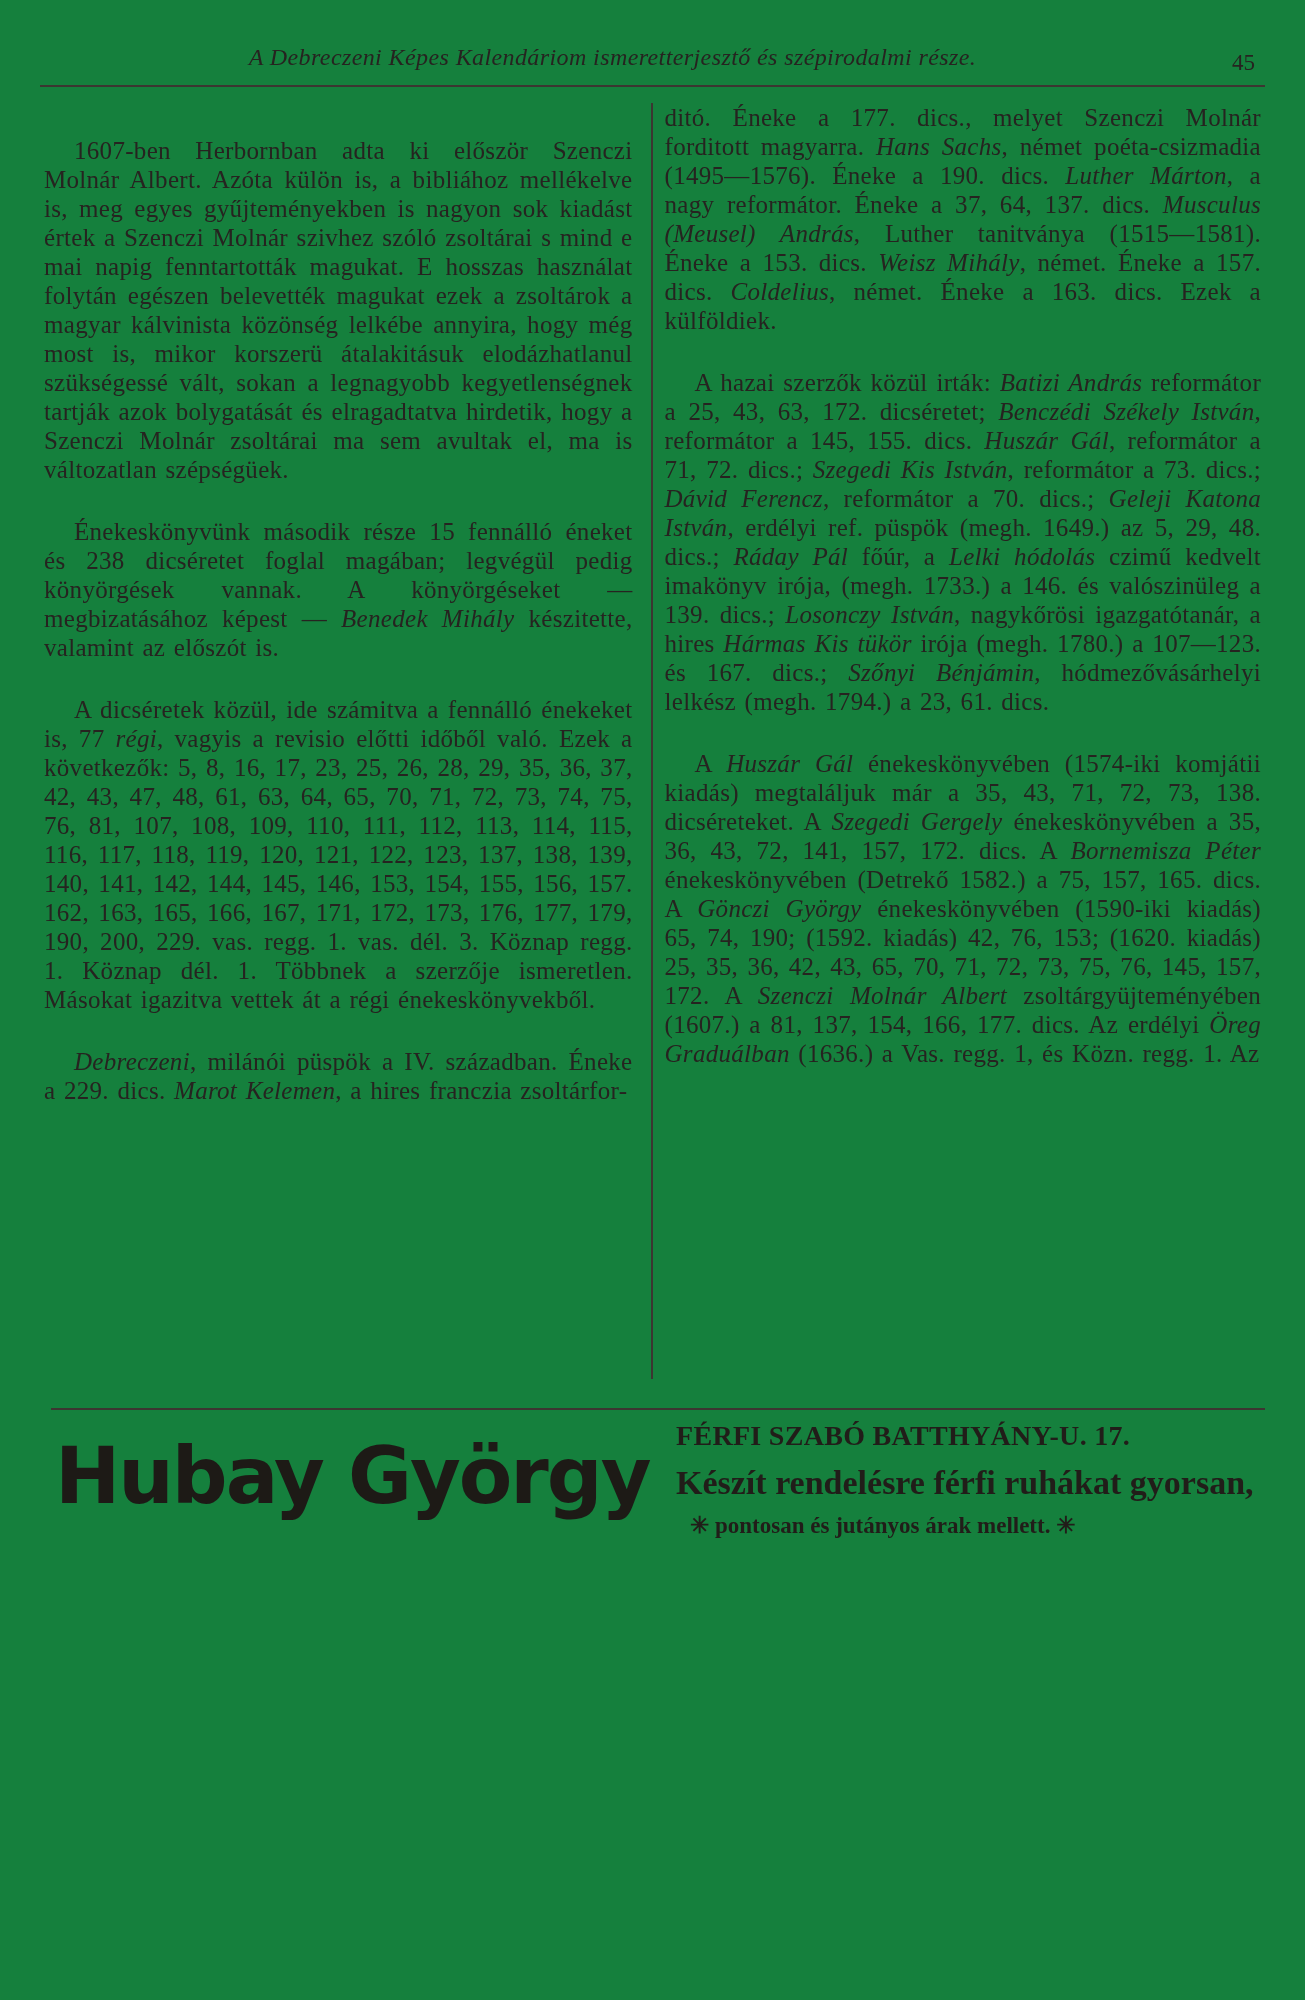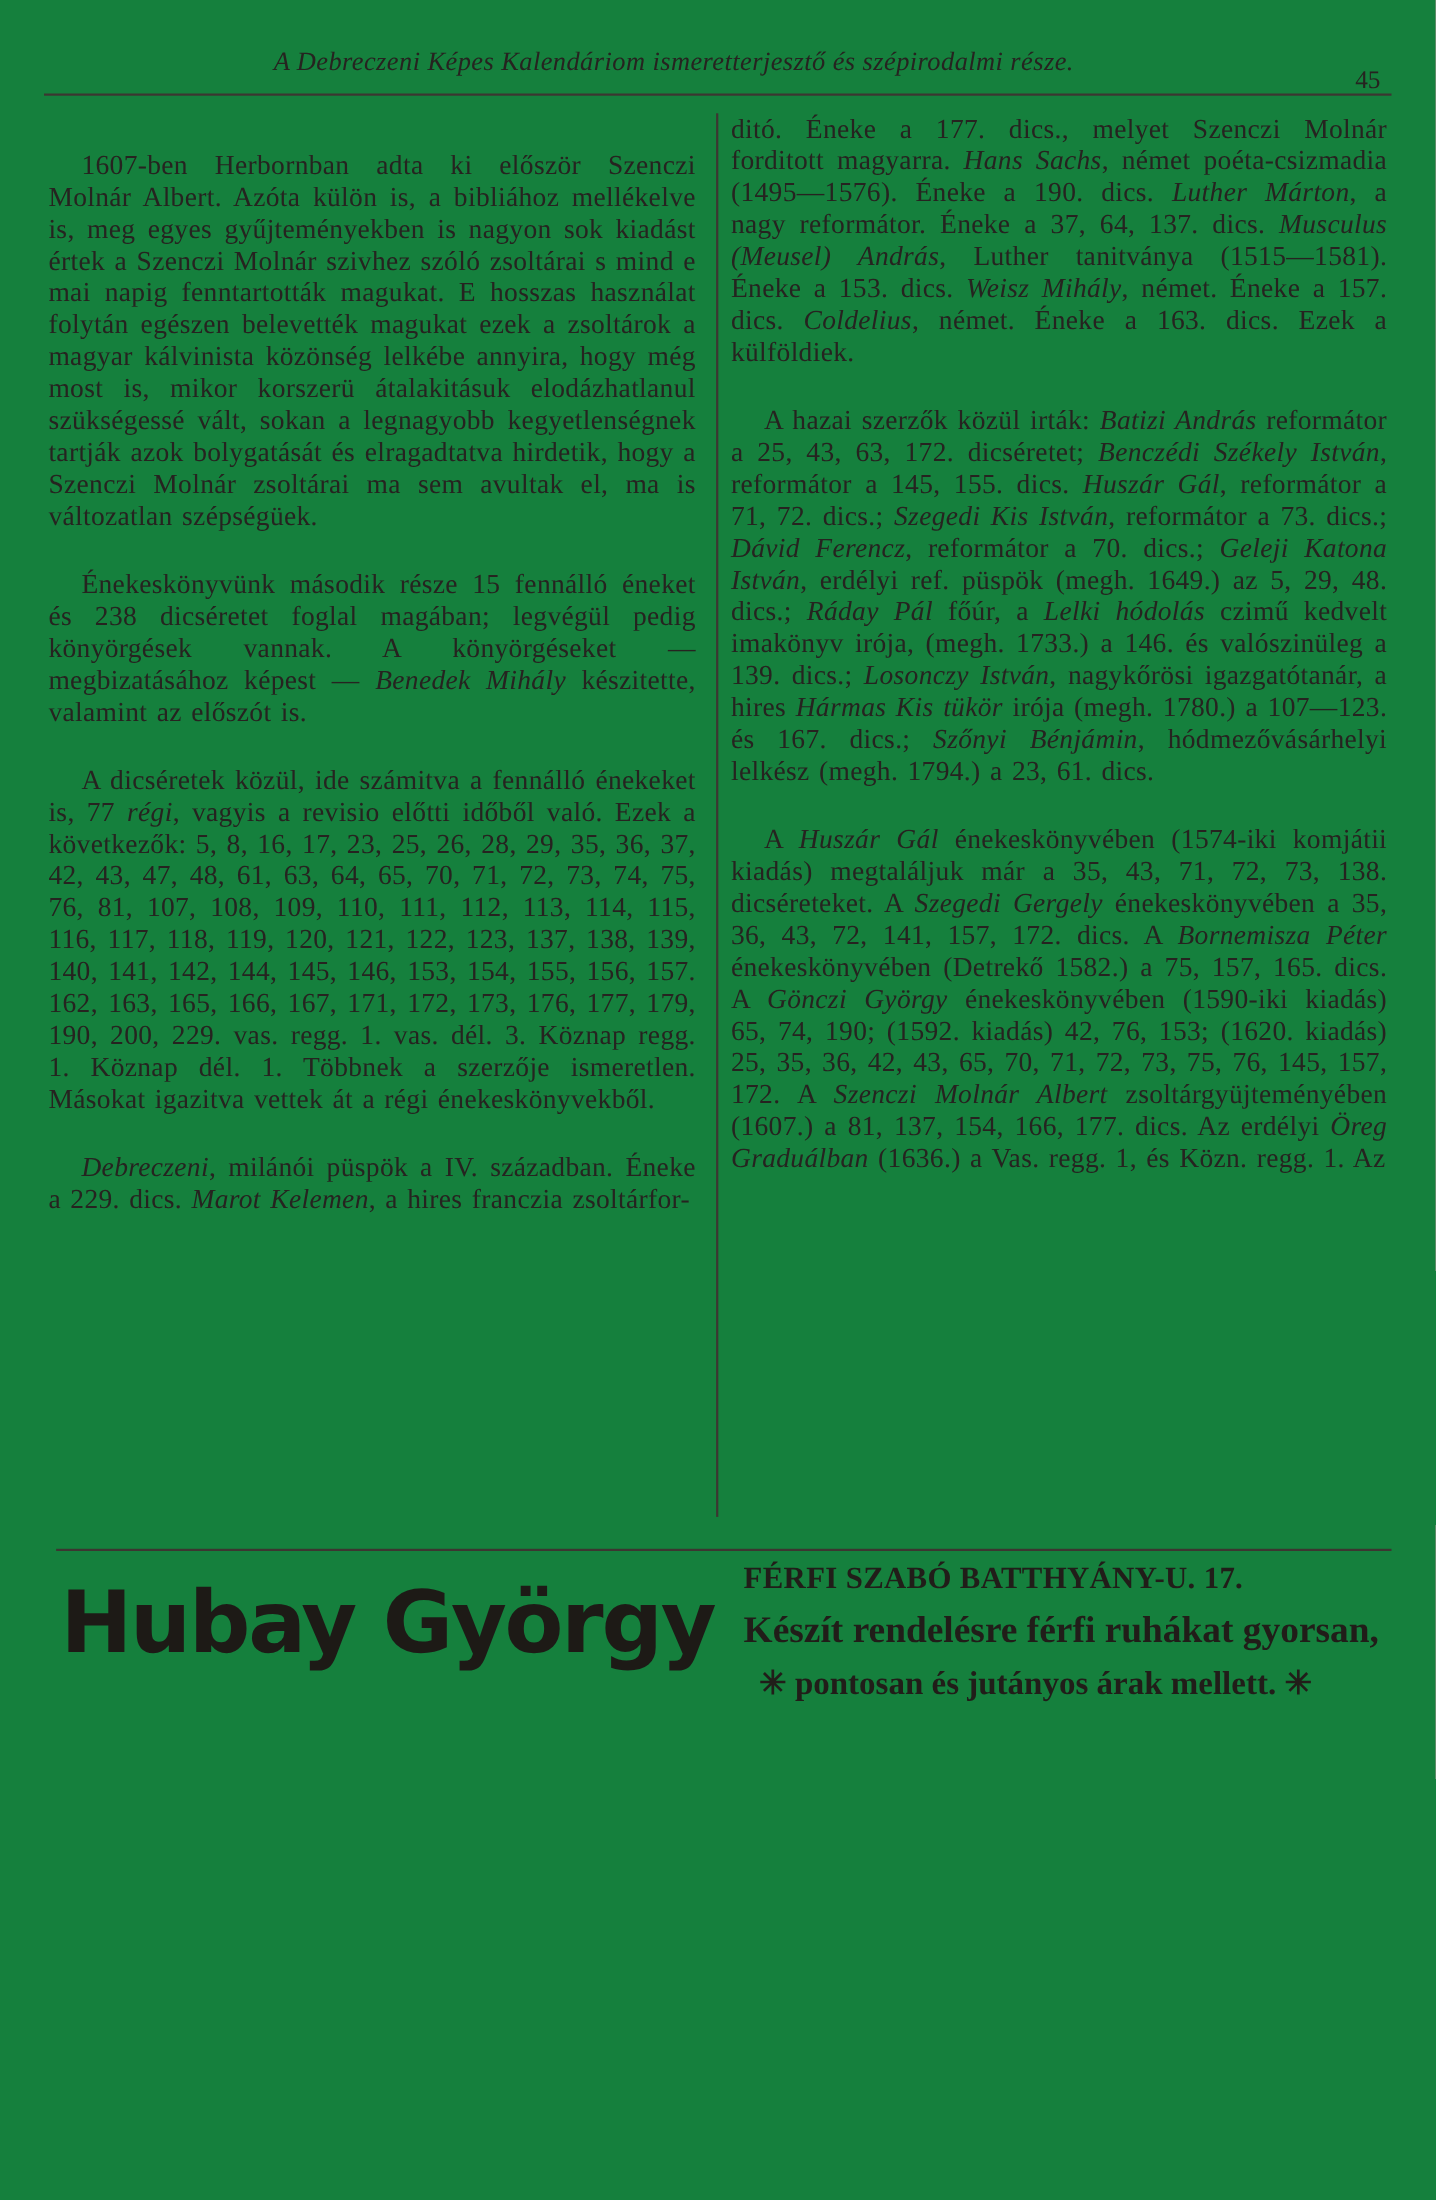--- a/index.html
+++ b/index.html
@@ -19,21 +19,21 @@
     text-align: center;
     font-style: italic;
     font-size: 24px;
     letter-spacing: 0.4px;
     padding: 0 170px 0 90px;
     white-space: nowrap;
   }
   .page-number {
     position: absolute;
     right: 50px;
-    top: 60px;
+    top: 50px;
     font-size: 23px;
   }
   .header-rule {
     margin: 14px 40px 0 40px;
     border-top: 2px solid #3c3631;
   }
   .columns {
     display: flex;
     margin: 0 44px;
     height: 1292px;
@@ -79,21 +79,21 @@
     padding-top: 12px;
   }
   .ad-text {
     width: 50%;
     padding-left: 18px;
     font-weight: bold;
     color: #211d19;
   }
   .ad-line1 { font-size: 28px; letter-spacing: 0.3px; margin-bottom: 12px; white-space: nowrap; }
   .ad-line2 { font-size: 34px; margin-bottom: 10px; white-space: nowrap; }
-  .ad-line3 { font-size: 30px; padding-left: 14px; white-space: nowrap; }
+  .ad-line3 { font-size: 23px; padding-left: 14px; white-space: nowrap; }
 </style>
 </head>
 <body>
 
 <div class="page">
 
   <header class="header">
     <div class="running-title">A Debreczeni Képes Kalendáriom ismeretterjesztő és szépirodalmi része.</div>
     <div class="page-number">45</div>
   </header>

